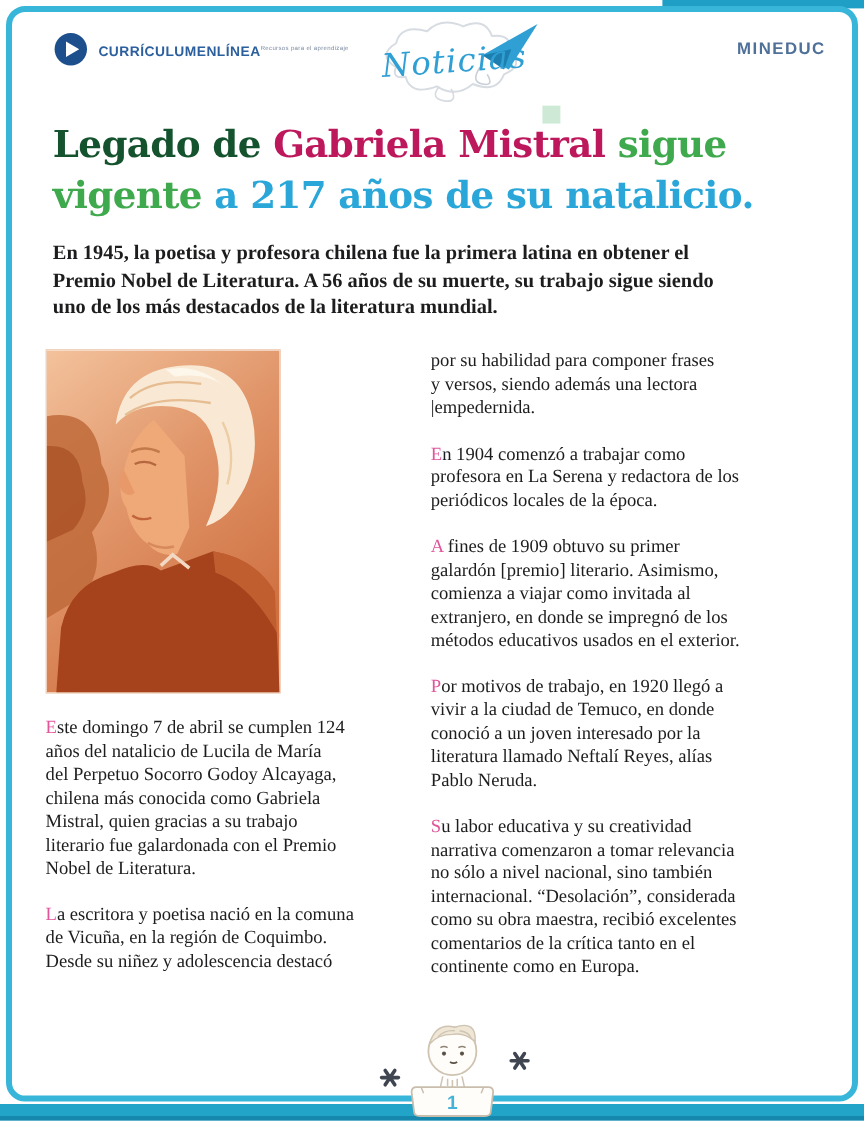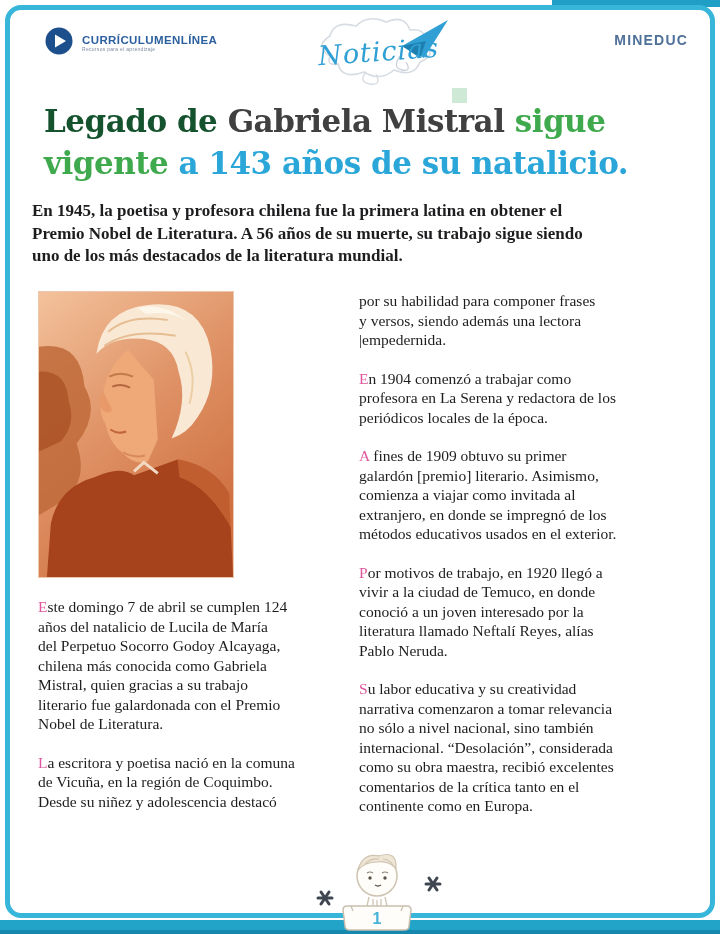--- a/index.html
+++ b/index.html
@@ -6,37 +6,37 @@
   .canvas{position:relative;width:720px;height:934px;background:#ffffff;overflow:hidden;
           font-family:"Liberation Serif",serif;color:#1d1d1f;}
   
   .top-strip{position:absolute;right:0;top:0;width:168px;height:7px;background:#1f9fc6;}
   .frame{position:absolute;left:5px;top:5px;right:5px;bottom:16px;border:5px solid #38b6da;
          border-radius:16px;pointer-events:none;}
   .bottom-bar{position:absolute;left:0;right:0;bottom:0;height:14px;background:#22a3c8;
               border-bottom:4px solid #1688ad;box-sizing:border-box;}
   
   .hdr-logo{position:absolute;left:44px;top:26px;display:flex;align-items:center;gap:8px;}
-  .logo-text{display:flex;flex-direction:column;}
+  .logo-text{display:flex;flex-direction:row;}
   .brand{font-family:"Liberation Sans",sans-serif;font-size:11.5px;font-weight:bold;
          color:#2c5f9e;letter-spacing:.4px;}
   .tagline{font-family:"Liberation Sans",sans-serif;font-size:5px;color:#7b8aa0;letter-spacing:.3px;}
   .masthead{position:absolute;left:296px;top:12px;width:190px;height:76px;}
   .masthead-word{position:absolute;left:22px;top:24px;font-family:"DejaVu Serif",serif;
                  font-style:italic;font-size:27px;color:#2f9fd4;transform:rotate(-4deg);
                  letter-spacing:1px;}
   .ministry{position:absolute;right:32px;top:32px;font-family:"Liberation Sans",sans-serif;
             font-size:14px;font-weight:bold;letter-spacing:1.2px;color:#4f7099;}
   
   .green-square{position:absolute;left:452px;top:88px;width:15px;height:15px;
                 background:rgba(80,180,110,.28);}
   .title{position:absolute;left:44px;top:101px;width:650px;margin:0;
          font-family:"DejaVu Serif",serif;font-weight:bold;font-size:31px;line-height:1.35;
          white-space:pre-line;letter-spacing:-0.5px;}
-  .intro{position:absolute;left:32px;top:200px;width:656px;margin:0;font-weight:bold;
+  .intro{position:absolute;left:44px;top:200px;width:656px;margin:0;font-weight:bold;
          font-size:17px;line-height:1.33;white-space:pre-line;}
   
   .col-left{position:absolute;left:38px;top:291px;width:312px;}
   .col-right{position:absolute;left:359px;top:291px;width:332px;}
   .photo{margin:0;width:196px;height:287px;border:1px solid #ecc9ae;box-sizing:border-box;}
   .photo svg{display:block;width:100%;height:100%;}
   .caption{position:absolute;left:248px;top:538px;width:92px;font-style:italic;font-size:8.5px;
            line-height:1.4;color:#68788e;white-space:pre-line;}
   .para{margin:0 0 19px 0;font-size:15.5px;line-height:1.26;white-space:pre-line;}
   .col-left .para:first-of-type{margin-top:19px;}
@@ -75,22 +75,22 @@
         <path d="M106,34 L130,29 L124,46 Z" fill="#1d7fb0"></path>
         <path d="M104,44 Q96,56 106,58 Q116,60 110,50" fill="none" stroke="#c9cfd8" stroke-width="1.3"></path>
       </g>
     </svg>
     <span class="masthead-word" style="color: rgb(47, 159, 212);">Noticias</span>
   </div>
 
   <div class="ministry" style="color: rgb(79, 112, 153);">MINEDUC</div>
 
   <div class="green-square"></div>
-  <h1 class="title"><span style="color: #14532d;">Legado de </span><span style="color: #404040;">Gabriela Mistral</span><span style="color: rgb(63, 169, 77);"> sigue
-vigente</span><span style="color: rgb(42, 167, 216);"> a 143 años de su natalicio.</span></h1>
+  <h1 class="title"><span style="color: #14532d;">Legado de </span><span style="color: #be185d;">Gabriela Mistral</span><span style="color: rgb(63, 169, 77);"> sigue
+vigente</span><span style="color: rgb(42, 167, 216);"> a 217 años de su natalicio.</span></h1>
 
   <p class="intro">En 1945, la poetisa y profesora chilena fue la primera latina en obtener el
 Premio Nobel de Literatura. A 56 años de su muerte, su trabajo sigue siendo
 uno de los más destacados de la literatura mundial.</p>
 
   <section class="col-left">
     <figure class="photo">
       <svg viewBox="0 0 196 286" preserveAspectRatio="none">
         <defs>
           <linearGradient id="pg" x1="0" y1="0" x2="0.55" y2="1">

